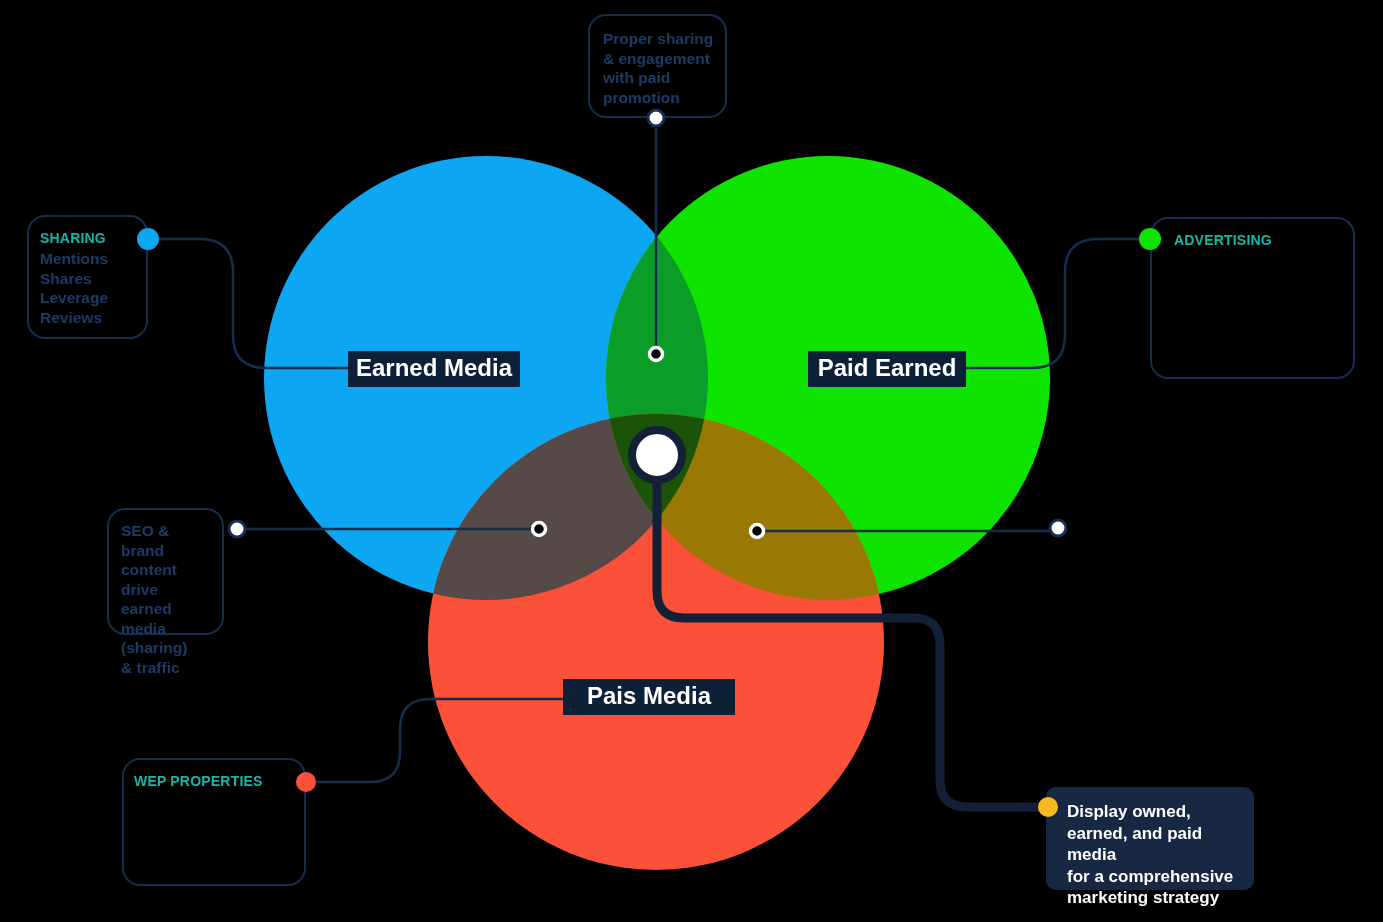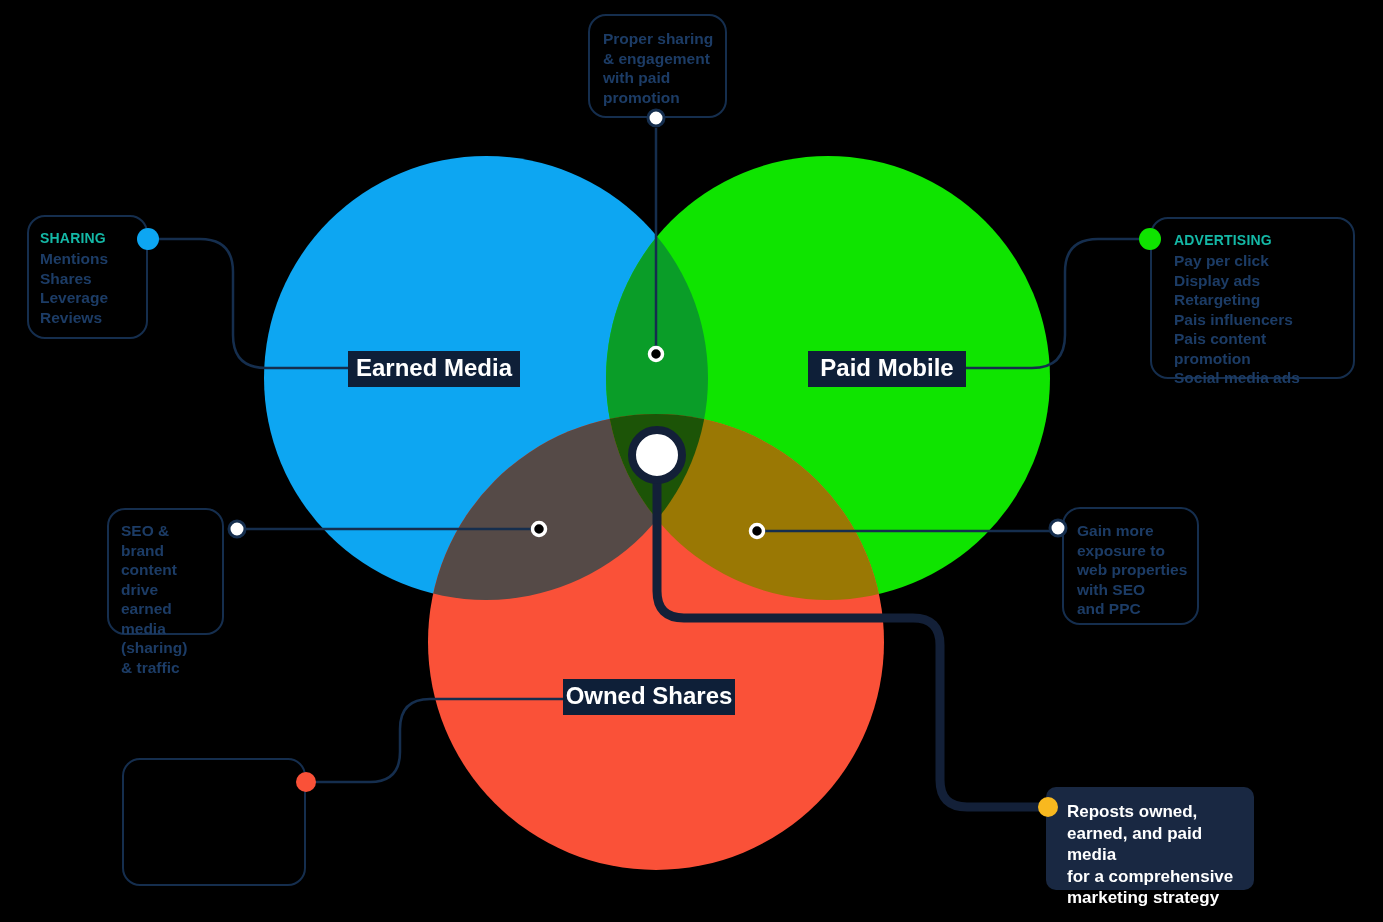--- a/index.html
+++ b/index.html
@@ -121,57 +121,45 @@
   <div class="callout" id="box-sharing">
     <div class="callout-title">SHARING</div>
     <div class="note">Mentions
 Shares
 Leverage
 Reviews</div>
   </div>
 
   <div class="callout" id="box-advertising">
     <div class="callout-title">ADVERTISING</div>
-    <div class="note">Pay per click
-Display ads
-Retargeting
-Pais influencers
-Pais content promotion
-Social media ads</div>
   </div>
 
   <div class="callout" id="box-seo">
     <div class="note">SEO &amp; brand
 content drive
 earned media
 (sharing)
 &amp; traffic</div>
   </div>
 
-  <div class="callout" id="box-exposure">
-    <div class="note">Gain more
-exposure to
-web properties
-with SEO
-and PPC</div>
-  </div>
 
   <div class="callout" id="box-wep">
+    <div class="callout-title">WEP PROPERTIES</div>
   </div>
 
   <div class="callout" id="box-strategy">
-    <div class="note">Reposts owned,
+    <div class="note">Display owned,
 earned, and paid media
 for a comprehensive
 marketing strategy</div>
   </div>
 
   <div class="vlabel" id="label-earned">Earned Media</div>
-  <div class="vlabel" id="label-paid">Paid Mobile</div>
-  <div class="vlabel" id="label-owned">Owned Shares</div>
+  <div class="vlabel" id="label-paid">Paid Earned</div>
+  <div class="vlabel" id="label-owned">Pais Media</div>
 
   <svg id="dot-layer" class="layer" viewBox="0 0 1383 922">
 
     <circle cx="656" cy="354" r="6.5" fill="#000000" stroke="#ffffff" stroke-width="3.5"></circle>
     <circle cx="539" cy="529" r="6.5" fill="#000000" stroke="#ffffff" stroke-width="3.5"></circle>
     <circle cx="757" cy="531" r="6.5" fill="#000000" stroke="#ffffff" stroke-width="3.5"></circle>
 
     <circle cx="656" cy="118" r="8" fill="#ffffff" stroke="#152e4e" stroke-width="3"></circle>
     <circle cx="237" cy="529" r="8" fill="#ffffff" stroke="#152e4e" stroke-width="3"></circle>
     <circle cx="1058" cy="528" r="8" fill="#ffffff" stroke="#152e4e" stroke-width="3"></circle>

